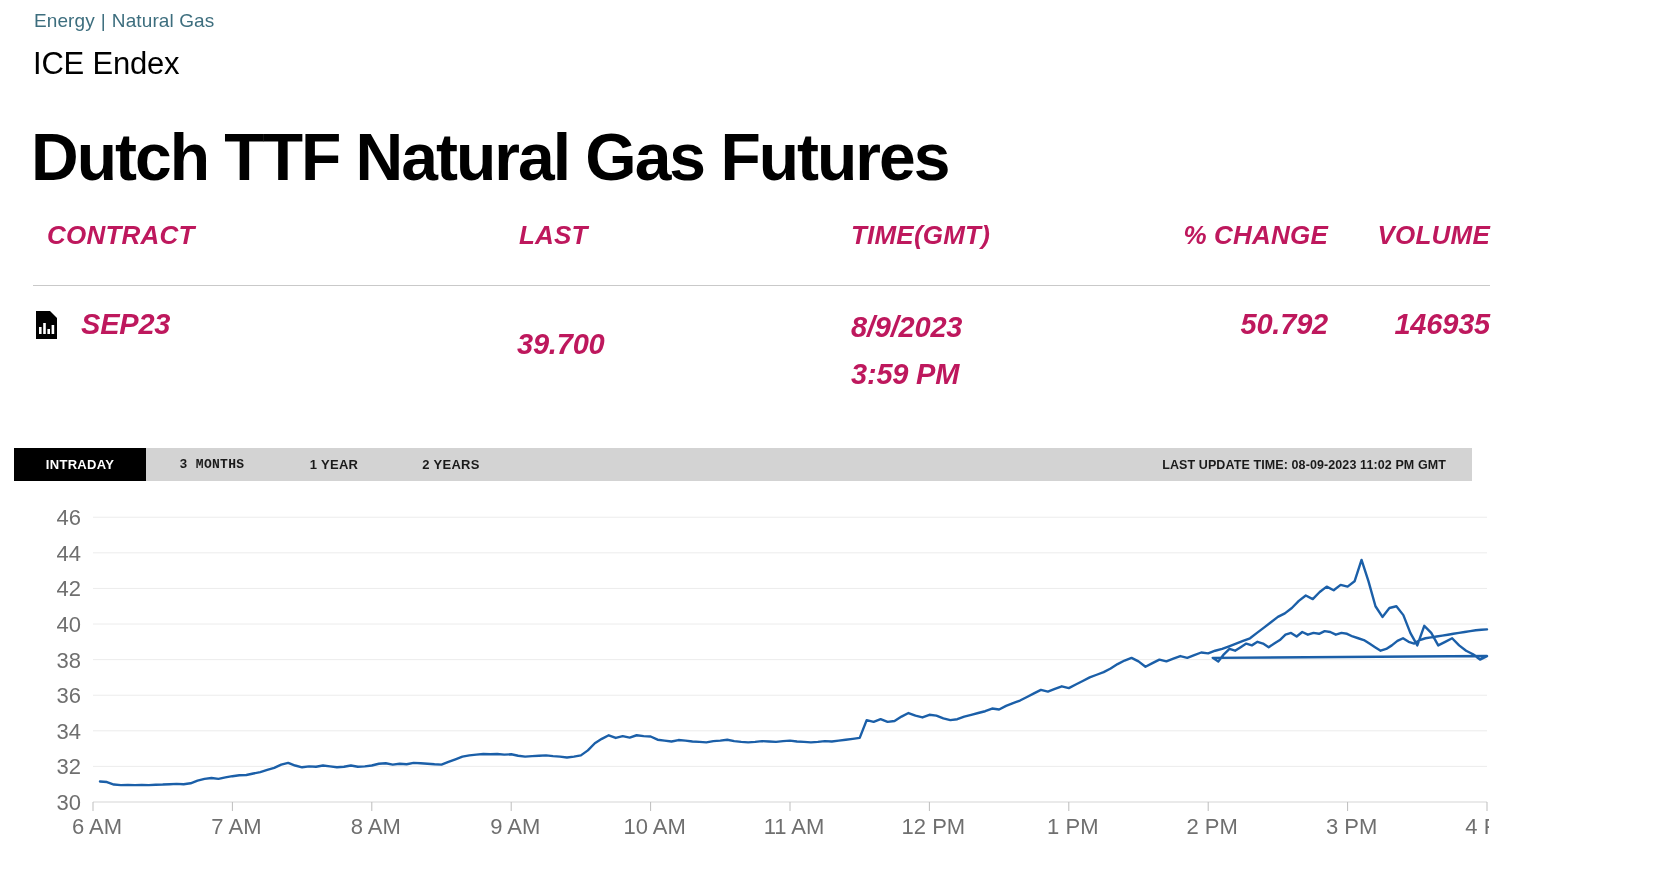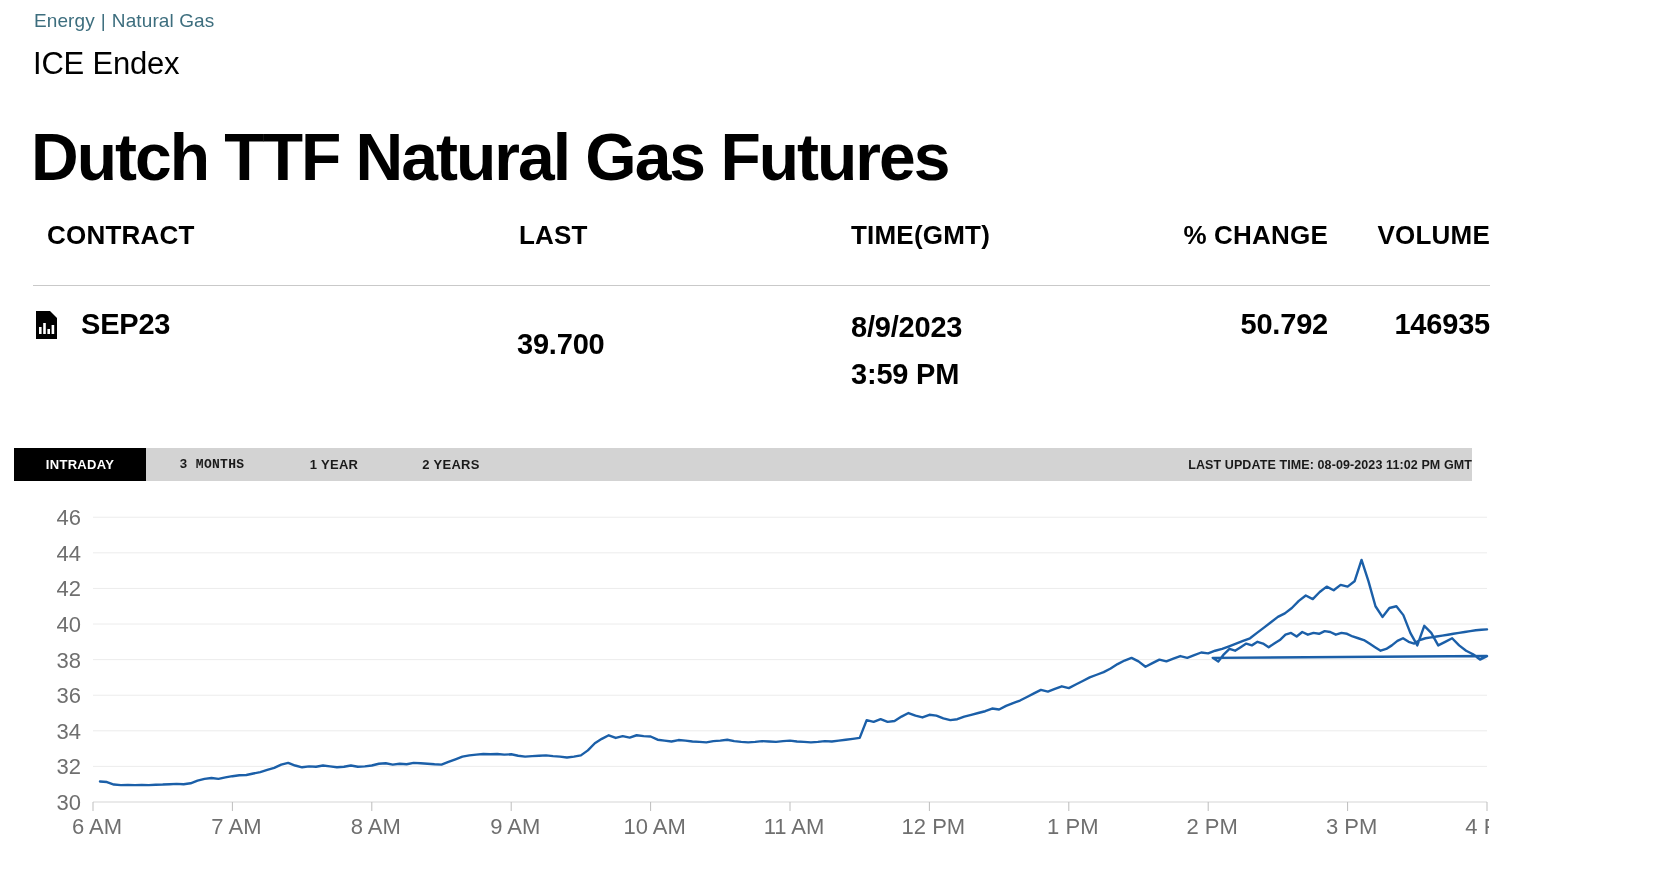--- a/index.html
+++ b/index.html
@@ -29,22 +29,23 @@
     position: absolute; left: 31px; top: 80px;
     font-size: 66px; font-weight: 700; color: #000;
     letter-spacing: -2.0px; line-height: 1.0; white-space: nowrap;
   }
 
   
   .qtable { position: absolute; left: 33px; top: 208px; width: 1457px; }
   .qhead, .qrow { position: relative; width: 100%; }
   .qhead { height: 78px; border-bottom: 1px solid #c9c9c9; }
   .qcell {
-    position: absolute; font-weight: 700; color: #000000;
+    position: absolute; font-weight: 700; color: #be185d;
     white-space: nowrap;
+    font-style: italic;
   }
   .qhead .qcell { font-size: 26px; top: 12px; letter-spacing: 0.2px; }
   .c-contract { left: 14px; }
   .c-last  { left: 486px; }
   .c-time  { left: 818px; }
   .c-chg   { right: 162px; text-align: right; }
   .c-vol   { right: 0px; text-align: right; }
 
   .qrow { height: 120px; }
   .qrow .qcell { font-size: 29px; top: 22px; letter-spacing: -0.2px; }
@@ -67,21 +68,21 @@
     font-size: 13px; font-weight: 700; color: #1a1a1a;
     letter-spacing: 0.3px; cursor: pointer; user-select: none;
   }
   .tab.active { background: #000; color: #fff; }
   .tab-0 { width: 132px; }
   .tab-1 { width: 132px; font-family: Liberation Mono, monospace; }
   .tab-2 { width: 112px; }
   .tab-3 { width: 122px; text-align: right; }
   .lastupdate {
     margin-left: auto; display: flex; align-items: center;
-    padding-right: 0; font-size: 12.5px; font-weight: 700;
+    padding-right: 26px; font-size: 12.5px; font-weight: 700;
     color: #1a1a1a; letter-spacing: 0.1px; white-space: nowrap;
   }
 
   
   .chartwrap { position: absolute; left: 31px; top: 481px; width: 1458px; height: 409px; }
   .chart-svg { display: block; width: 1458px; height: 409px; }
   .ylabel { font-size: 22px; fill: #6f6f6f; font-family: "Liberation Sans", sans-serif; }
   .xlabel { font-size: 22px; fill: #6f6f6f; font-family: "Liberation Sans", sans-serif; }
   .gridline { stroke: #ececec; stroke-width: 1; }
   .axisline { stroke: #d6d6d6; stroke-width: 1.2; }

